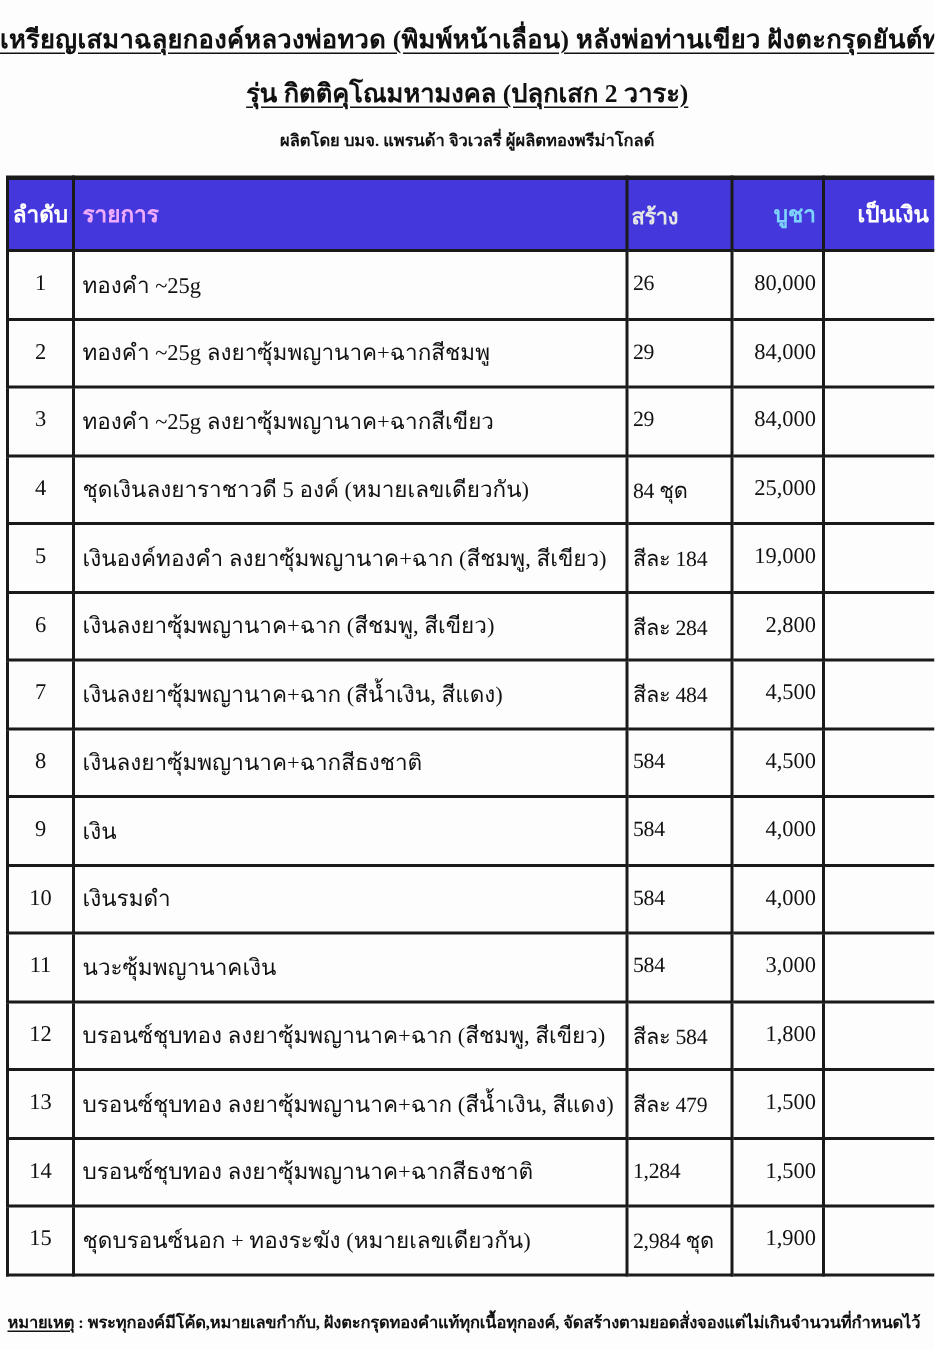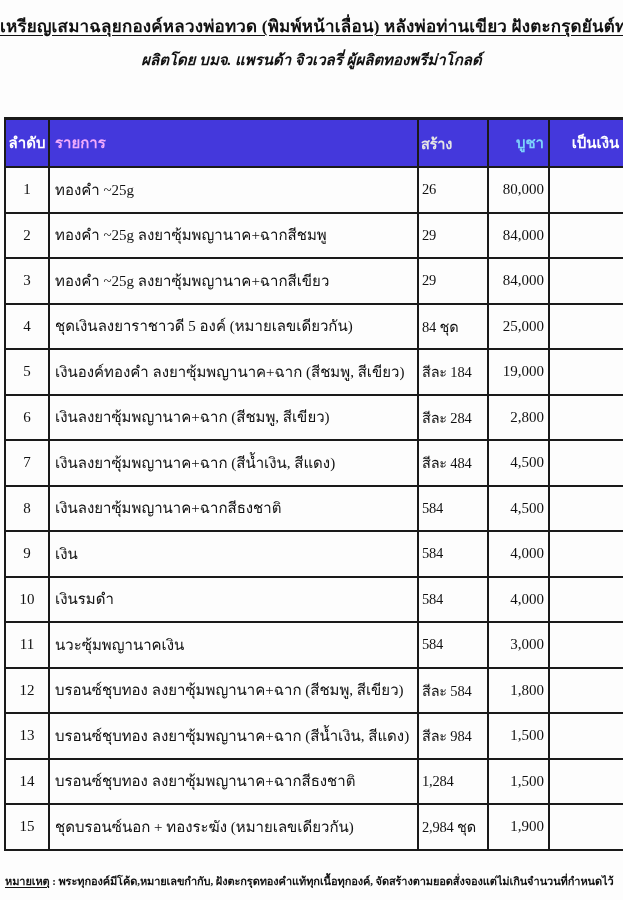--- a/index.html
+++ b/index.html
@@ -30,23 +30,22 @@
     margin: 0 0 9px 0;
   }
   .title-line2 {
     font-size: 17px;
     font-weight: bold;
     text-decoration: underline;
     text-underline-offset: 3px;
     margin: 0 0 9px 0;
   }
   .subtitle {
-    font-size: 15px;
-    font-weight: bold;
-    font-style: italic;
+    font-size: 11px;
+    font-weight: bold;
     margin: 0;
   }
   table.price-table {
     position: absolute;
     left: 4px;
     top: 117px;
     width: 616px;
     border-collapse: collapse;
     table-layout: fixed;
   }
@@ -91,20 +90,21 @@
     text-underline-offset: 2px;
   }
 </style>
 </head>
 <body>
 
 <div class="page">
 
   <div class="titles">
     <div class="title-line1">เหรียญเสมาฉลุยกองค์หลวงพ่อทวด (พิมพ์หน้าเลื่อน) หลังพ่อท่านเขียว ฝังตะกรุดยันต์ทองคำ</div>
+    <div class="title-line2">รุ่น กิตติคุโณมหามงคล (ปลุกเสก 2 วาระ)</div>
     <div class="subtitle">ผลิตโดย บมจ. แพรนด้า จิวเวลรี่ ผู้ผลิตทองพรีม่าโกลด์</div>
   </div>
 
   <table class="price-table">
     <thead>
       <tr>
           <th class="col-no" style="background: rgb(68, 56, 220); color: rgb(255, 255, 255);">ลำดับ</th>
           <th class="col-item" style="background: rgb(68, 56, 220); color: #f0abfc;">รายการ</th>
           <th class="col-made" style="background: rgb(68, 56, 220); color: #e5e5e5;">สร้าง</th>
           <th class="col-price" style="background: rgb(68, 56, 220); color: #7dd3fc;">บูชา</th>
@@ -192,21 +192,21 @@
         <tr>
           <td class="col-no">12</td>
           <td class="col-item">บรอนซ์ชุบทอง ลงยาซุ้มพญานาค+ฉาก (สีชมพู, สีเขียว)</td>
           <td class="col-made">สีละ 584</td>
           <td class="col-price">1,800</td>
           <td class="col-amount"></td>
         </tr>
         <tr>
           <td class="col-no">13</td>
           <td class="col-item">บรอนซ์ชุบทอง ลงยาซุ้มพญานาค+ฉาก (สีน้ำเงิน, สีแดง)</td>
-          <td class="col-made">สีละ 984</td>
+          <td class="col-made">สีละ 479</td>
           <td class="col-price">1,500</td>
           <td class="col-amount"></td>
         </tr>
         <tr>
           <td class="col-no">14</td>
           <td class="col-item">บรอนซ์ชุบทอง ลงยาซุ้มพญานาค+ฉากสีธงชาติ</td>
           <td class="col-made">1,284</td>
           <td class="col-price">1,500</td>
           <td class="col-amount"></td>
         </tr>

